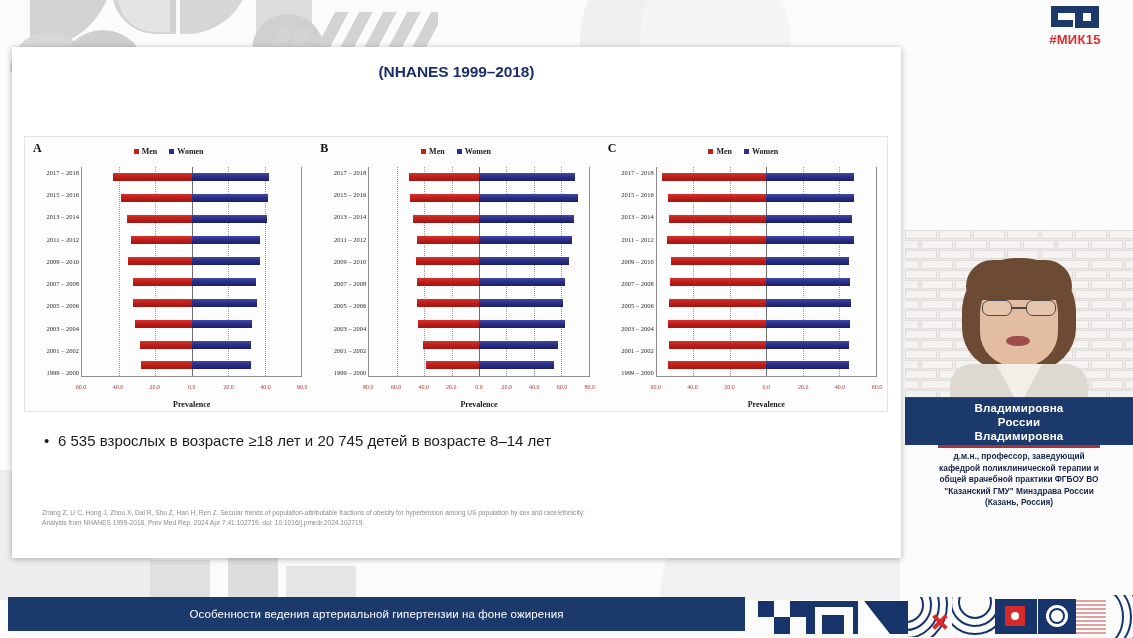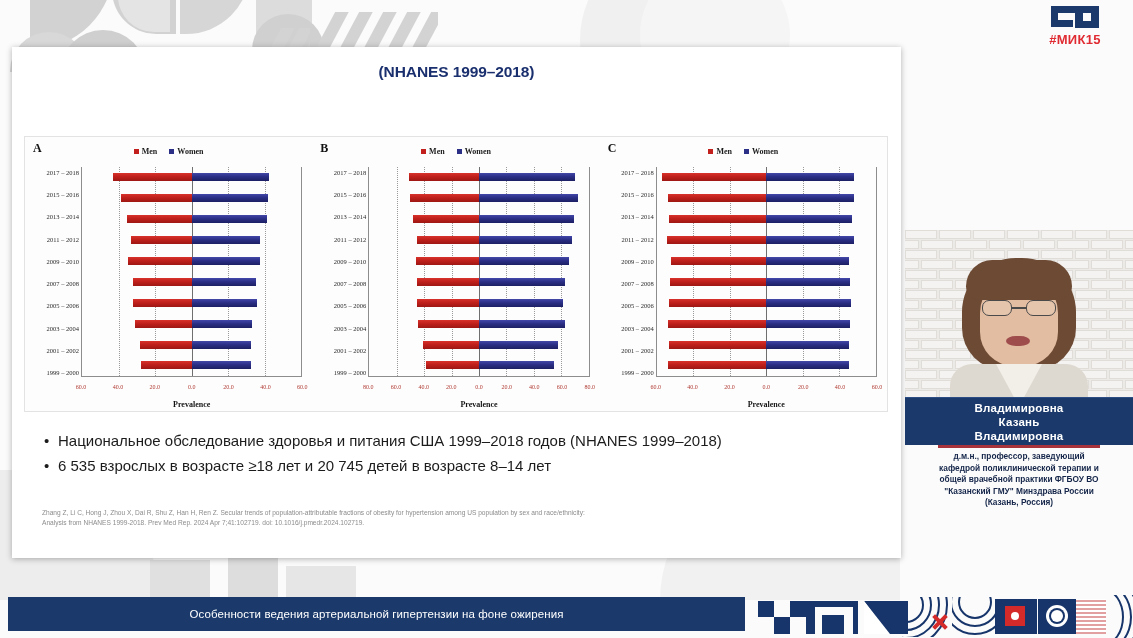--- a/index.html
+++ b/index.html
@@ -487,21 +487,20 @@
               <span style="left: 83.3333%;">40.0</span>
               <span style="left: 100%;">60.0</span>
             </div>
           <div class="xtitle">Prevalence</div>
         </div>
       </div>
 
     </div>
 
     <ul class="bullets">
-      <li>Национальное обследование здоровья и питания США 1999–2018 годов (NHANES 1999–2018)</li>
       <li>6 535 взрослых в возрасте ≥18 лет и 20 745 детей в возрасте 8–14 лет</li>
     </ul>
 
     <div class="citation">
       <div>Zhang Z, Li C, Hong J, Zhou X, Dai R, Shu Z, Han H, Ren Z. Secular trends of population-attributable fractions of obesity for hypertension among US population by sex and race/ethnicity:</div>
       <div>Analysis from NHANES 1999-2018. Prev Med Rep. 2024 Apr 7;41:102719. doi: 10.1016/j.pmedr.2024.102719.</div>
     </div>
   </div>
 
   <div id="video">
@@ -644,21 +643,21 @@
           <div class="lens r"></div>
       </div>
       <div class="mouth"></div>
       <div class="body"></div>
       <div class="collar"></div>
     </div>
   </div>
 
   <div id="nameplate">
     <div>Владимировна</div>
-    <div>Казань</div>
+    <div>России</div>
     <div>Владимировна</div>
   </div>
   <div class="redbar"></div>
   <div id="banner">
     <span class="txt">Особенности ведения артериальной гипертензии на фоне ожирения</span>
   </div>
 
   <div id="credentials">
     <div>д.м.н., профессор, заведующий</div>
     <div>кафедрой поликлинической терапии и</div>

